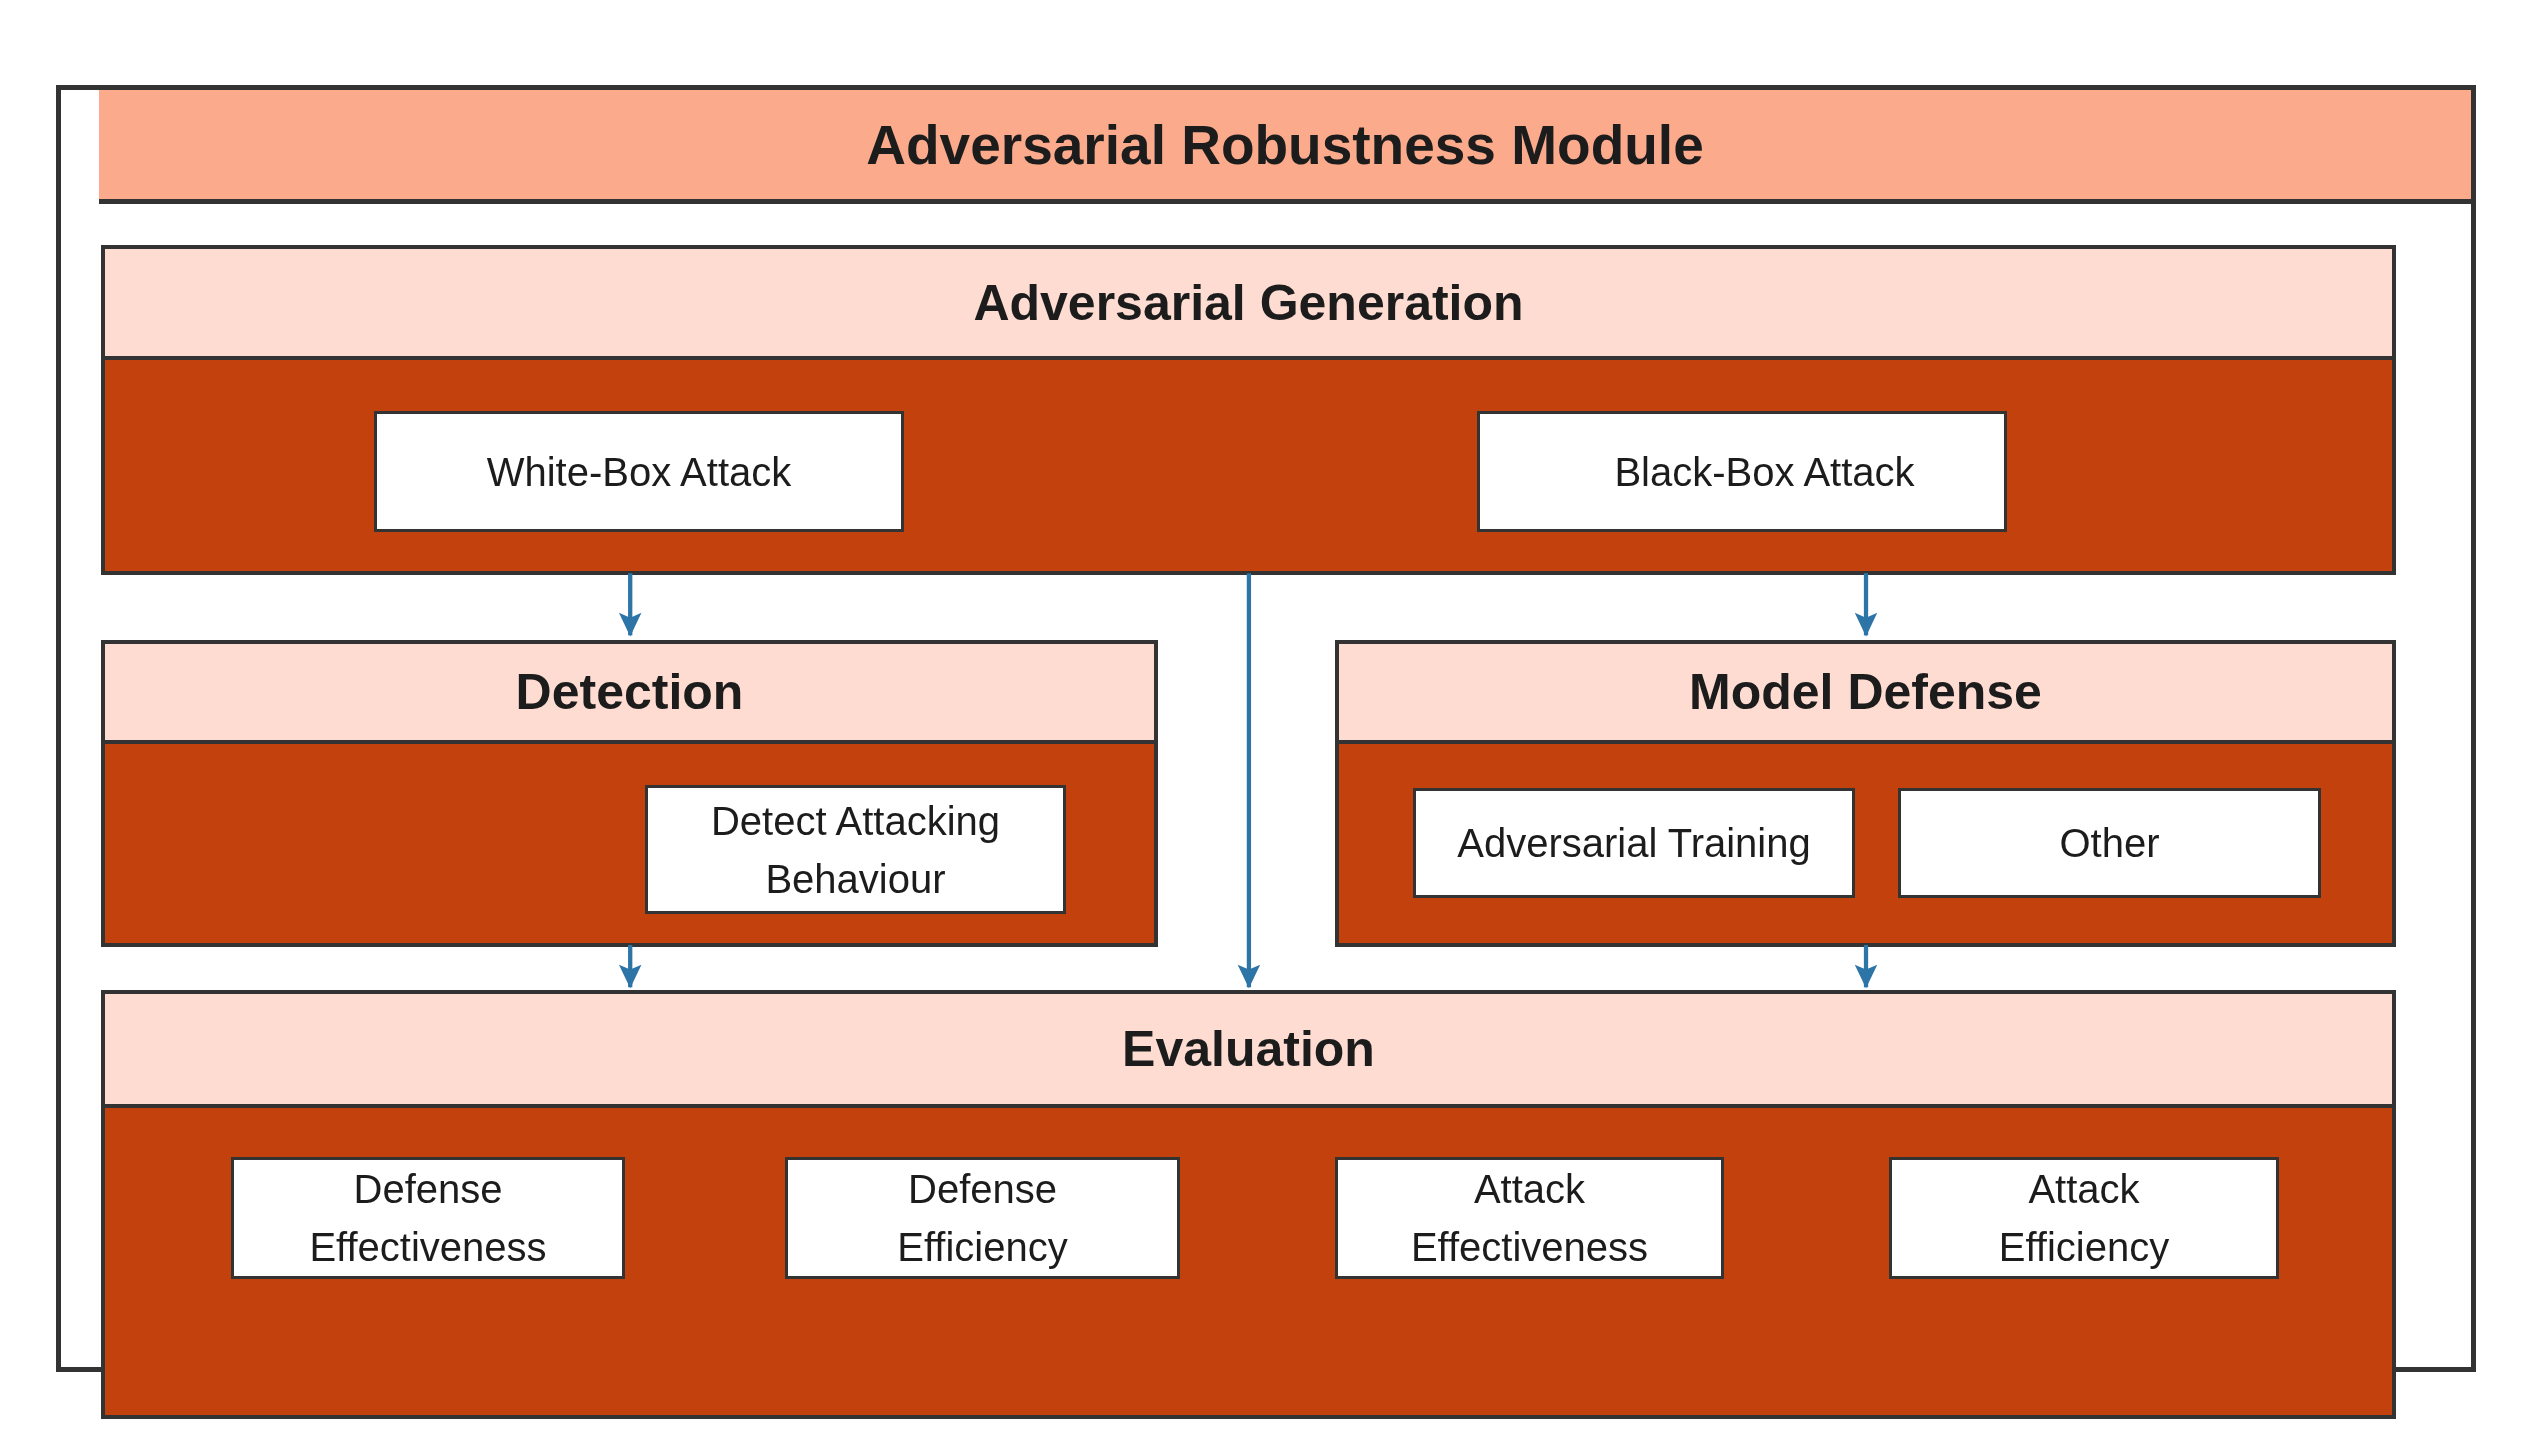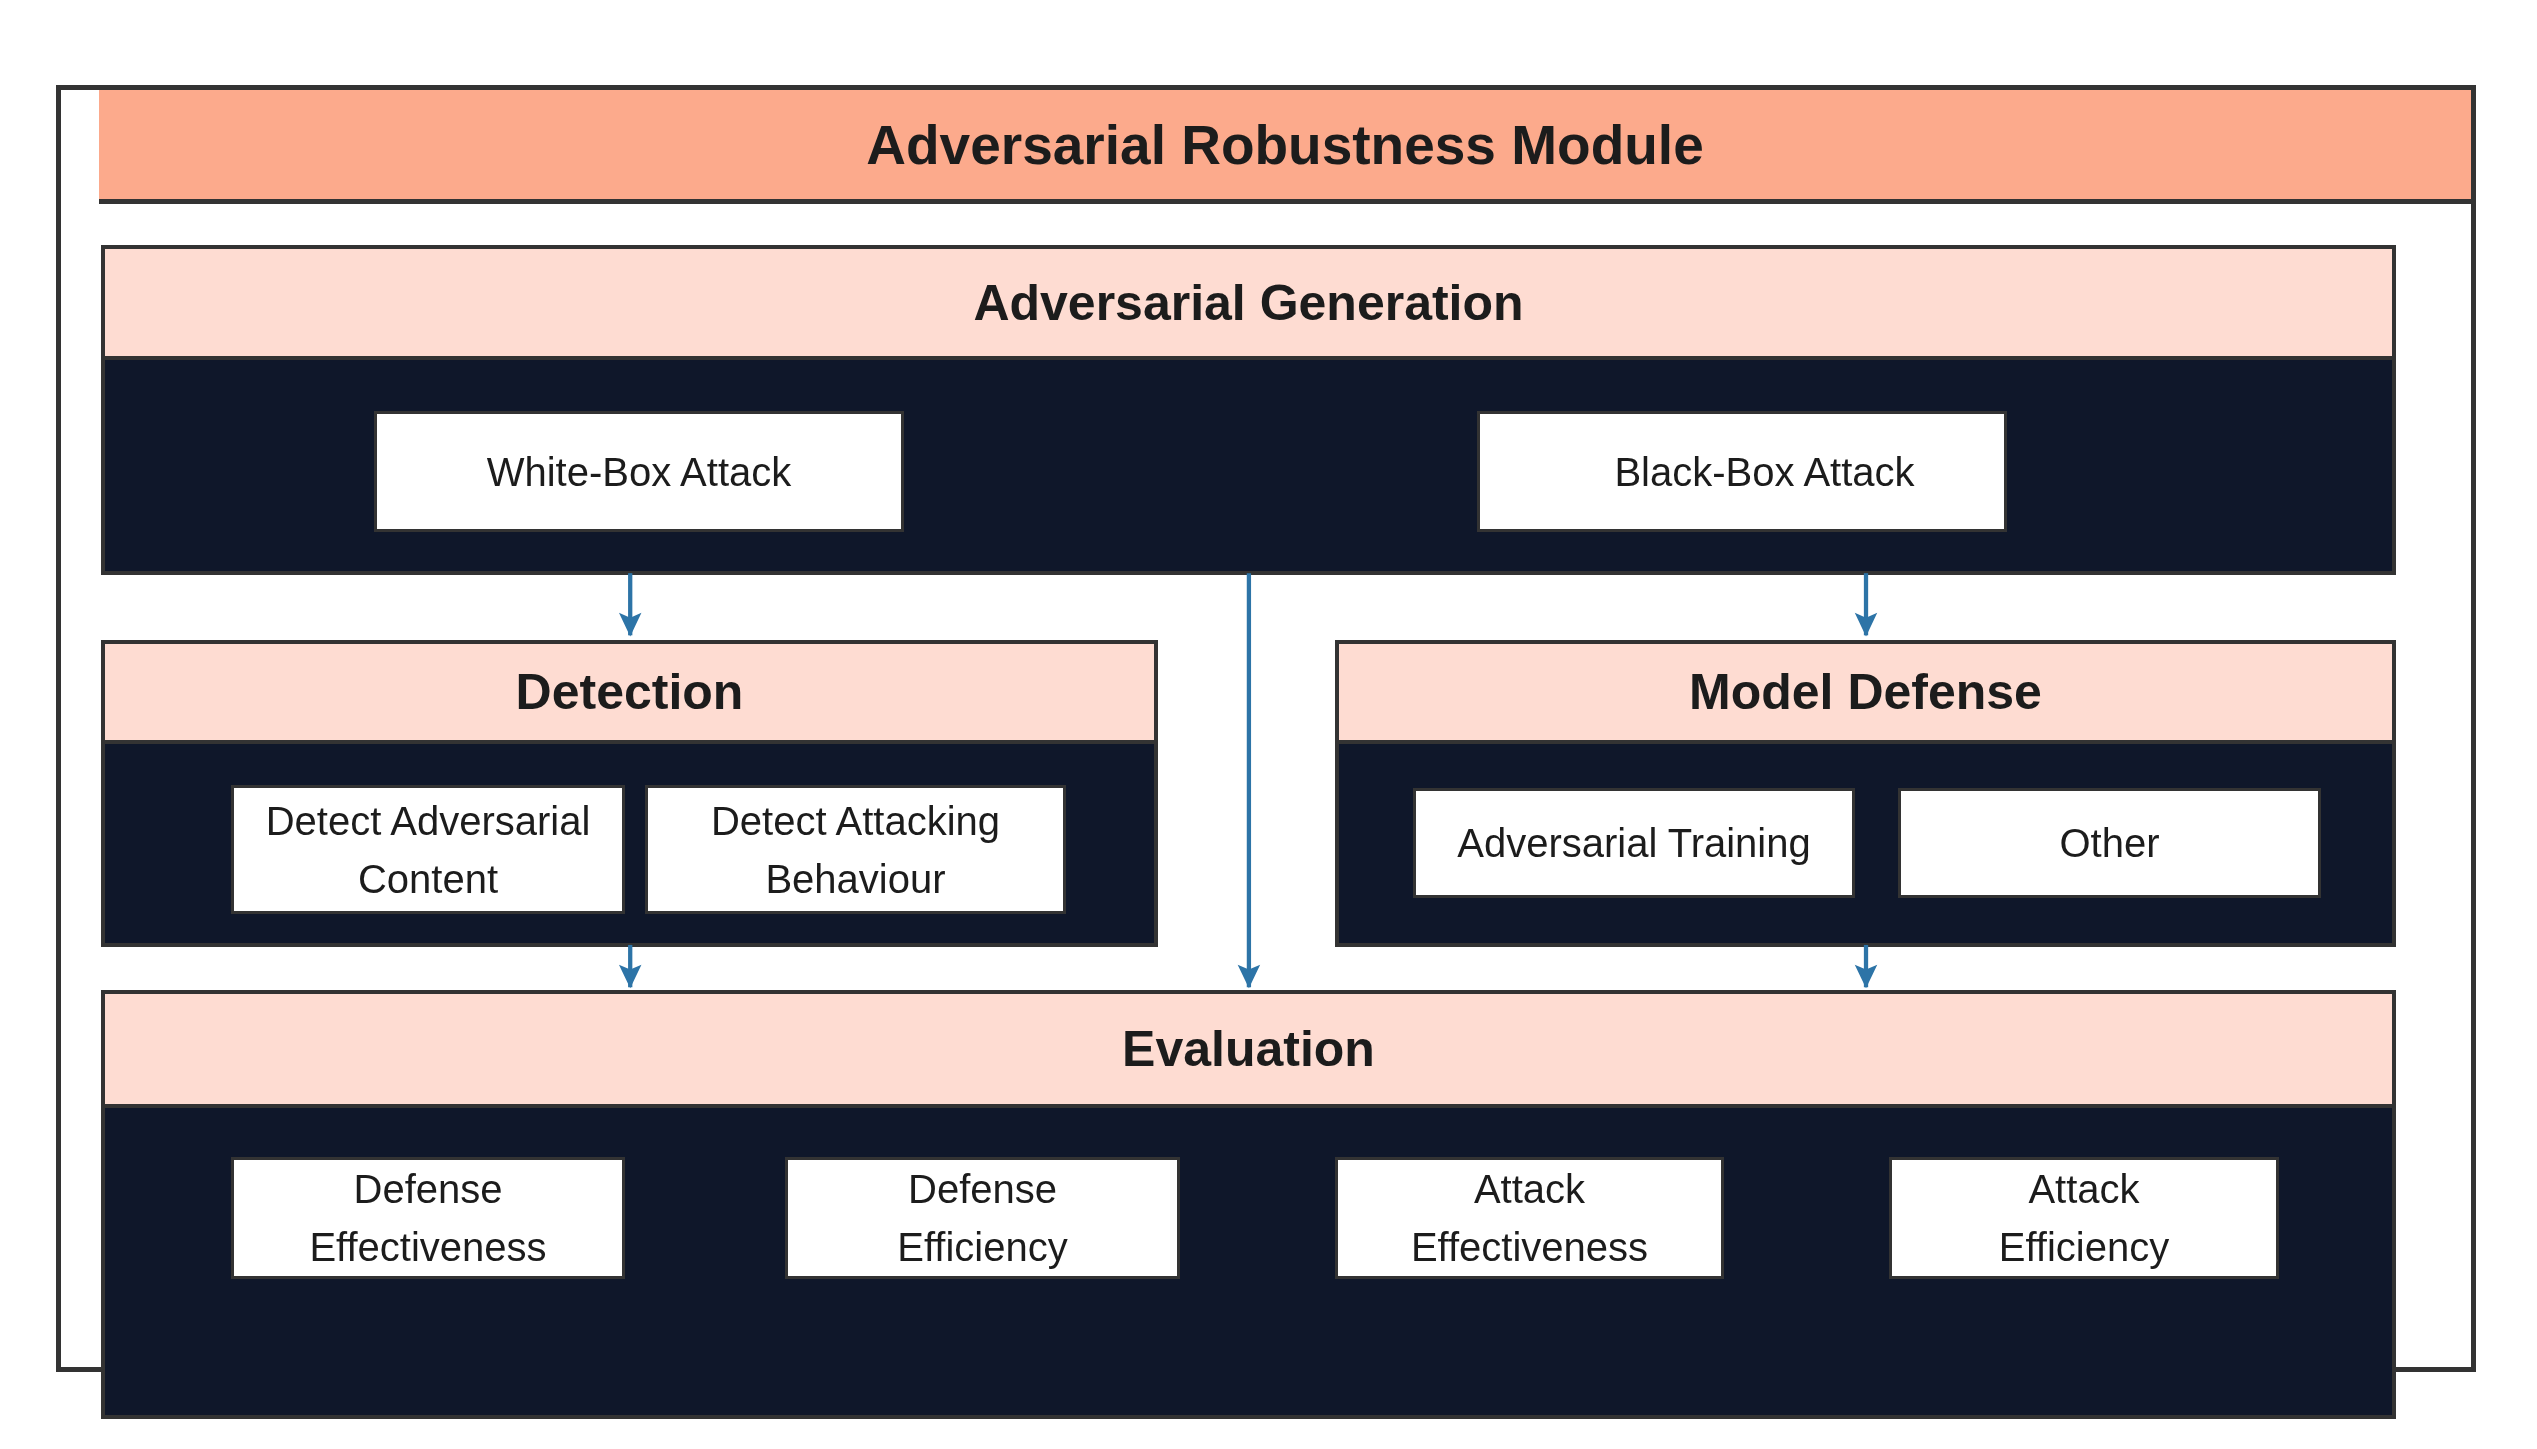--- a/index.html
+++ b/index.html
@@ -29,21 +29,21 @@
     height:109px;
     border-bottom:5.4px solid var(--border);
     background:var(--title-bar-bg);
     display:flex;align-items:center;justify-content:center;
     font-size:55px;font-weight:bold;margin-left:38px;
   }
   .sect{
     position:absolute;
     border:4.3px solid var(--border);
     box-sizing:border-box;
-    background:#0f172a;
+    background:#c2410c;
   }
   .sect-header{
     border-bottom:4.3px solid var(--border);
     background:var(--section-header-bg);
     display:flex;align-items:center;justify-content:center;
     font-size:50px;font-weight:bold;
   }
   .sect-gen {left:40px;  top:155px;  width:2295px; height:330px;}
   .sect-gen  .sect-header{height:107px;}
   .sect-det {left:40px;  top:550px; width:1057px; height:307px;}
@@ -102,24 +102,20 @@
       </div>
       <div class="leaf leaf-bb">
         <span>Black-Box Attack</span>
       </div>
     </section>
 
     <section class="sect sect-det">
       <div class="sect-header">
         <span>Detection</span>
       </div>
-      <div class="leaf leaf-dac">
-        <span>Detect Adversarial</span>
-        <span>Content</span>
-      </div>
       <div class="leaf leaf-dab">
         <span>Detect Attacking</span>
         <span>Behaviour</span>
       </div>
     </section>
 
     <section class="sect sect-def">
       <div class="sect-header">
         <span>Model Defense</span>
       </div>

